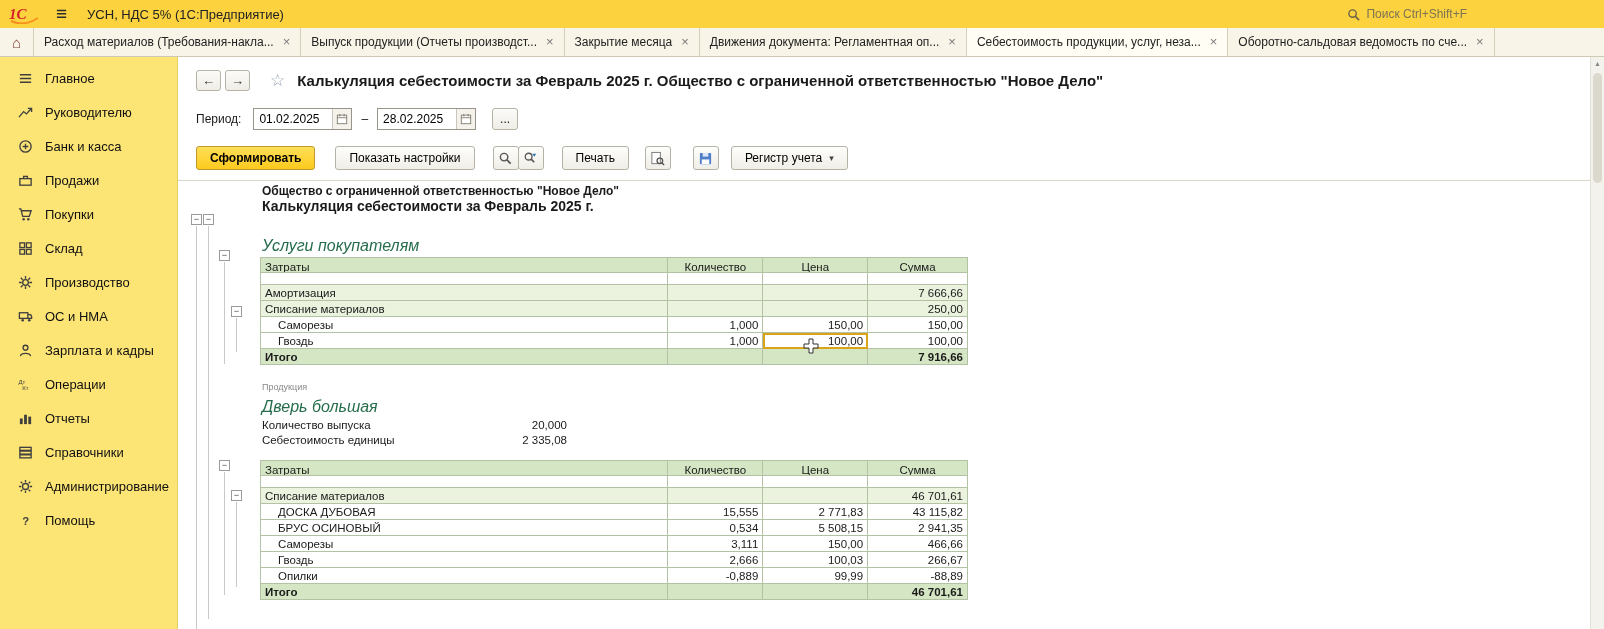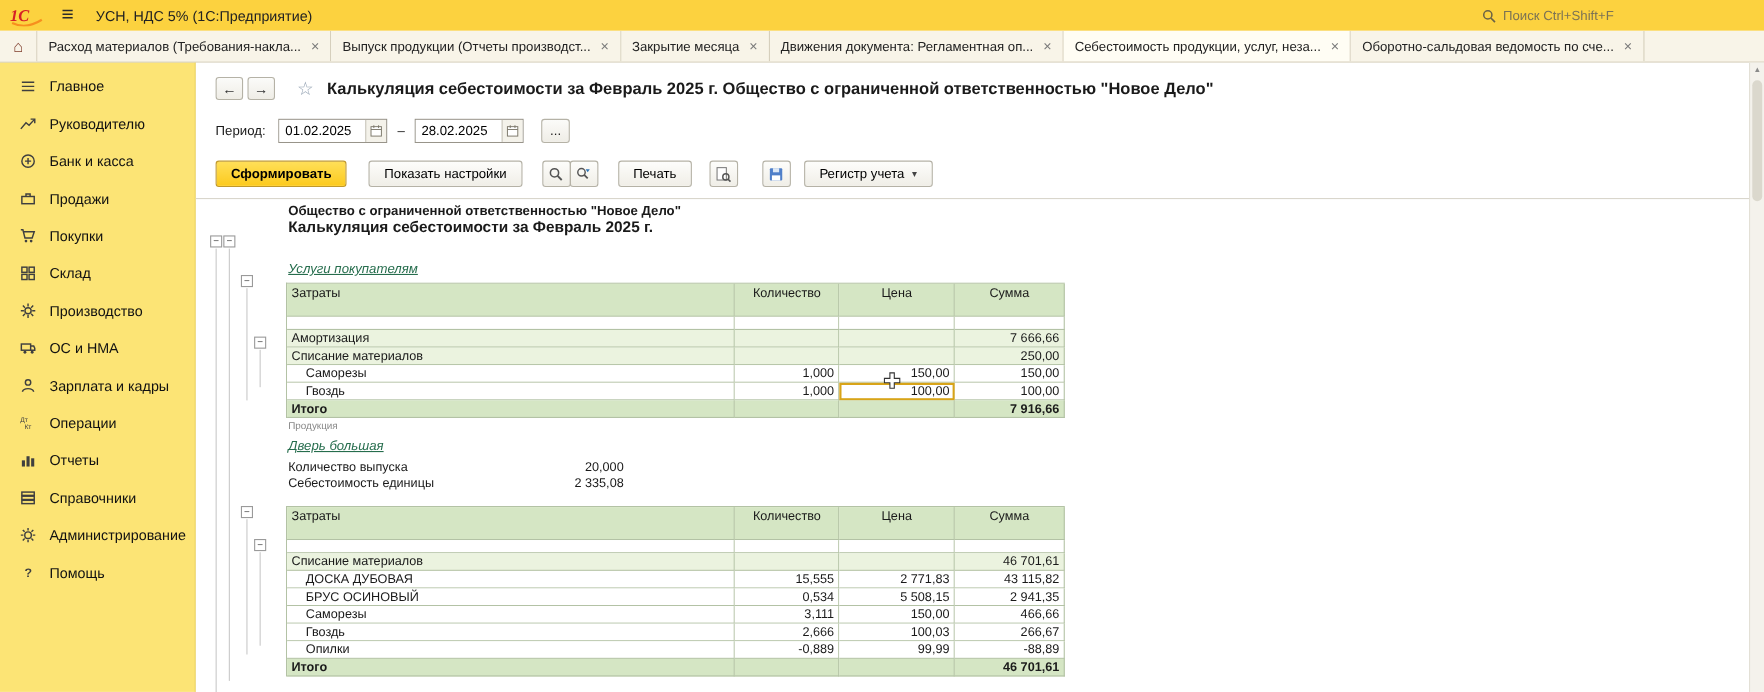--- a/index.html
+++ b/index.html
@@ -50,30 +50,30 @@
   .btn-primary { background:linear-gradient(#ffdf58,#fcca1e); border-color:#c1992a; font-weight:bold; }
   .ibtn { width:26px; padding:0; }
   .ml8{margin-left:20px} .ml12{margin-left:12px} .ml16{margin-left:16px} .ml18{margin-left:18px} .ml22{margin-left:22px} .mlj{margin-left:-1px}
   .dd-arrow { margin-left:7px; font-size:9px; color:#444; }
 
   
   .report { position:absolute; left:0; top:123px; right:14px; bottom:0; border-top:1px solid #d9d6cc; overflow:hidden; }
   .abs { position:absolute; white-space:nowrap; }
   .org-name { left:84px; top:3px; font-size:12px; font-weight:bold; }
   .rep-heading { left:84px; top:17px; font-size:14px; font-weight:bold; }
-  .grp-title { font-style:italic; color:#266d4d; font-size:12px;text-decoration:underline; }
+  .grp-title { font-style:italic; color:#266d4d; font-size:16px; }
   .kind-label { left:84px; top:201px; font-size:9px; color:#888; }
   .stats { position:absolute; left:84px; top:238px; width:305px; height:32px; }
   .stat { position:absolute; left:0; width:305px; display:flex; justify-content:space-between; font-size:11.5px; height:14px; }
 
   .rtable { position:absolute; left:82px; width:708px; border-left:1px solid #b3c2a5; border-top:1px solid #b3c2a5; font-size:11.5px; }
   .trow { display:flex; }
   .tc { border-right:1px solid #b3c2a5; border-bottom:1px solid #b3c2a5; overflow:hidden; white-space:nowrap; padding:1px 4px 0 4px; height:16px; line-height:14px; background:#fff; }
   .c0{width:408px} .c1{width:95px} .c2{width:105px} .c3{width:100px}
-  .thead .tc { height:30px; line-height:17px; background:#d5e6c4; }
+  .thead .tc { height:15px; line-height:17px; background:#d5e6c4; }
   .ctr { text-align:center; }
   .tempty .tc { height:12px; }
   .tgroup .tc { background:#ebf3df; }
   .ttotal .tc { background:#d5e6c4; font-weight:bold; }
   .num { text-align:right; }
   .ind { padding-left:17px; }
   .sel { outline:2px solid #d8a418; outline-offset:-2px; }
 
   .gbox { position:absolute; width:11px; height:11px; border:1px solid #9a9a9a; background:#fff; font-size:9px; line-height:9px; text-align:center; color:#444; cursor:pointer; z-index:2; }
   .gline { position:absolute; width:1px; background:#c9c9c9; }

